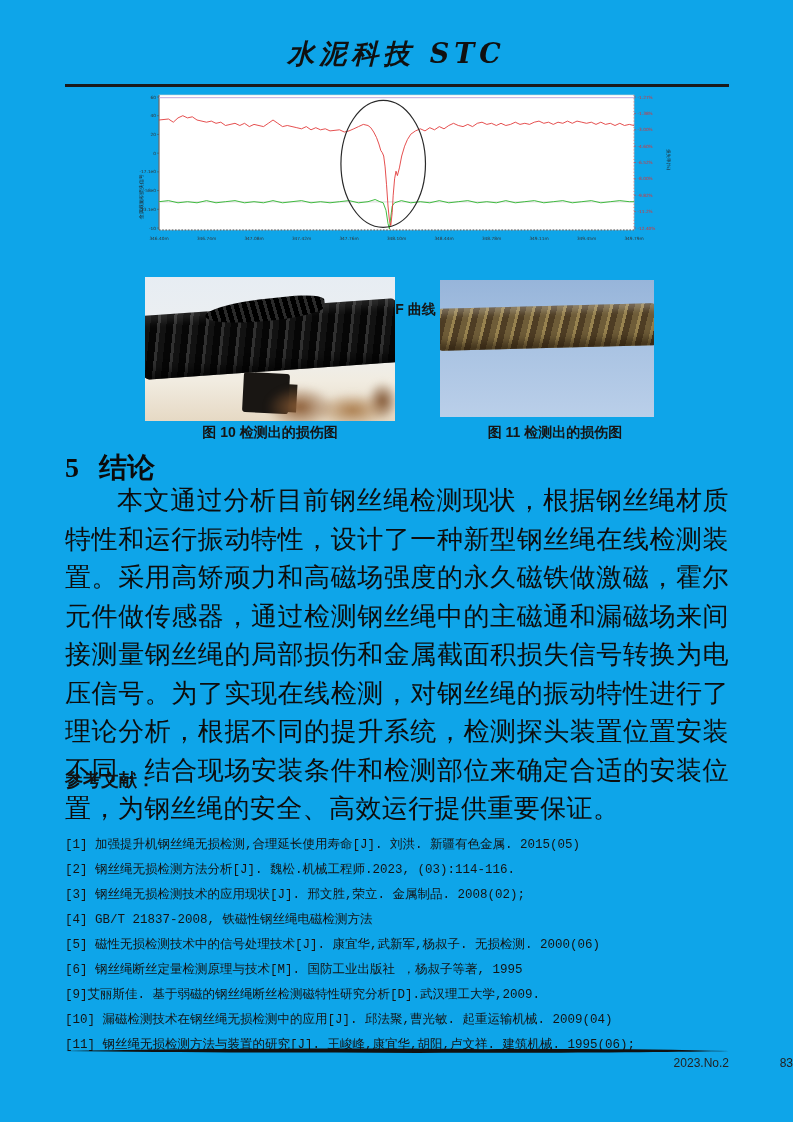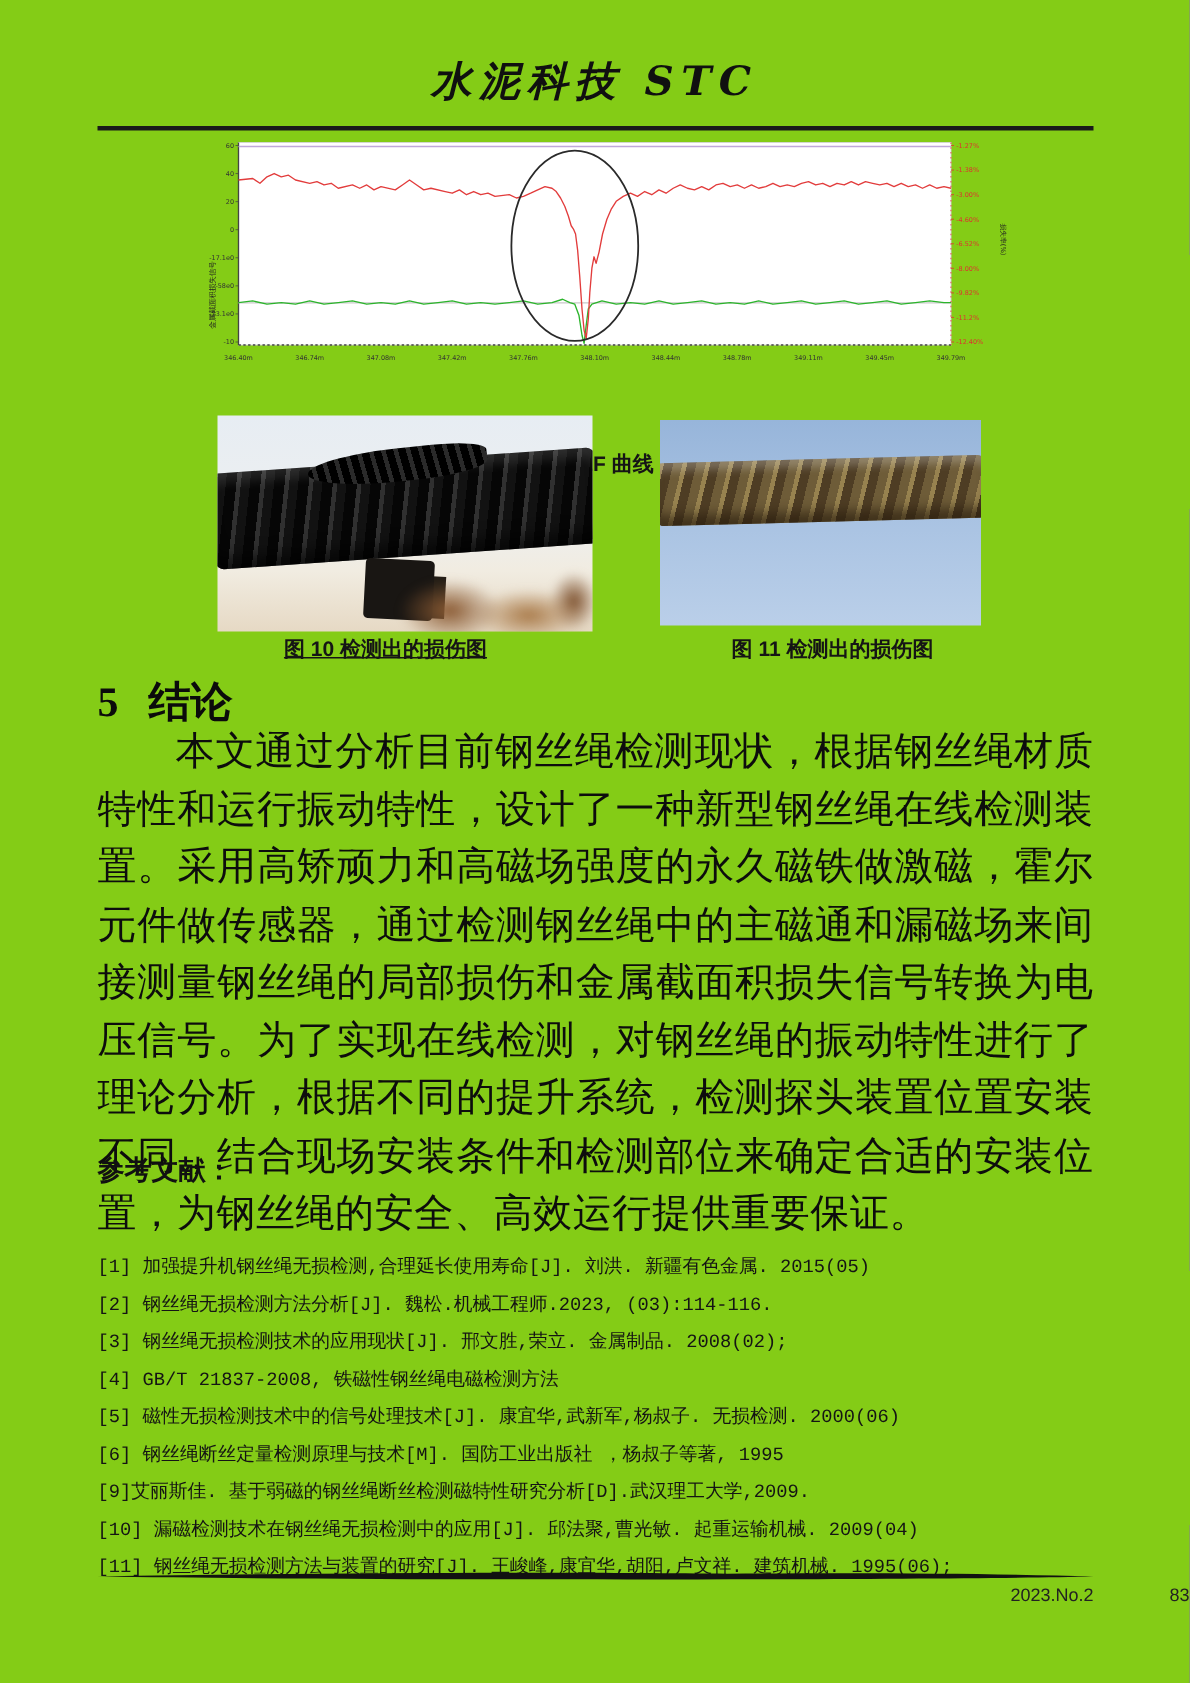--- a/index.html
+++ b/index.html
@@ -1,19 +1,19 @@
 <!DOCTYPE html>
 <html><head>
 <meta charset="utf-8">
 <style>
   * { margin:0; padding:0; box-sizing:border-box; }
   html,body { background:#888; }
   .page {
     position:relative; width:793px; height:1122px; margin:0 auto;
-    background:#84cc16; overflow:hidden;
+    background:#0ea5e9; overflow:hidden;
     font-family:"Liberation Serif", serif; color:#111;
   }
   .journal-title {
     position:absolute; top:36px; left:0; width:100%;
     text-align:center; font-family:"DejaVu Serif", serif;
     font-style:italic; font-weight:bold; font-size:27px;
     letter-spacing:5px; color:#101010;
   }
   .header-rule {
     position:absolute; top:84px; left:65px; width:664px; height:3px;
@@ -58,21 +58,21 @@
     filter:blur(3px);
   }
   .rope-rust {
     position:absolute; left:-6px; right:-6px; top:26px; height:42px;
     transform:rotate(-1.5deg);
     background:repeating-linear-gradient(105deg,#6e5c38 0 6px,#97824f 6px 9px,#4e3d24 9px 15px);
     border-radius:8px / 16px;
     box-shadow:inset 0 5px 6px rgba(255,255,255,.25), inset 0 -7px 8px rgba(40,28,12,.65);
   }
   .cap-photos { top:424px; }
-  .cap-fig10 { left:132px; width:250px;text-decoration:underline; }
+  .cap-fig10 { left:145px; width:250px; }
   .cap-fig11 { left:448px; width:214px; }
   .section-heading {
     position:absolute; top:449px; left:65px;
     font-family:Liberation Serif, serif; font-weight:bold;
     font-size:28px; color:#0b0b0b;
   }
   .section-heading .num { margin-right:20px; }
   .body-paragraph {
     position:absolute; top:482px; left:65px; width:664px;
     font-size:26px; line-height:38.5px; letter-spacing:0.4px;

